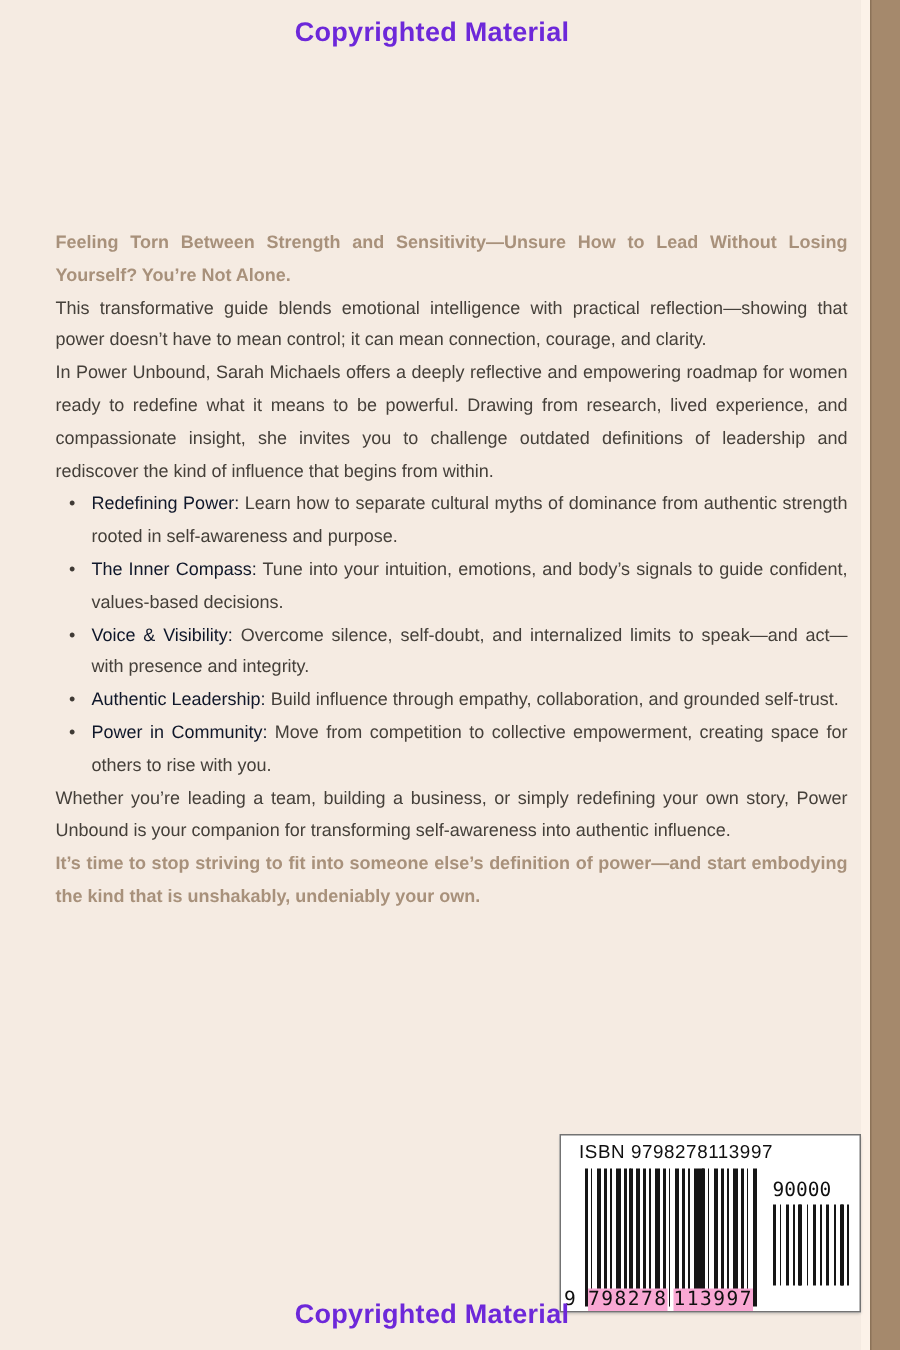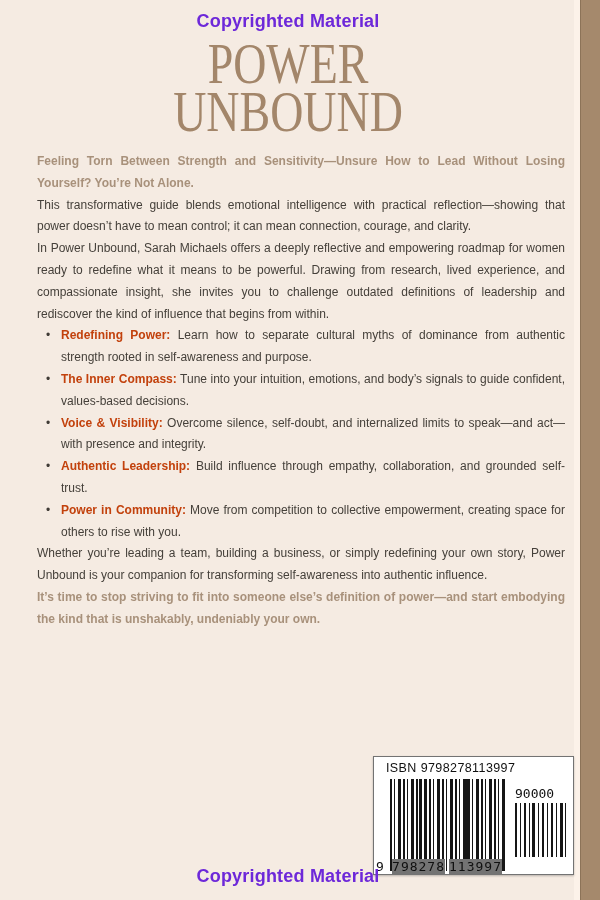--- a/index.html
+++ b/index.html
@@ -20,60 +20,56 @@
 
   .title{position:absolute;top:40px;left:0;width:576px;text-align:center;
     font-family:"Liberation Serif",serif;color:#a3866a;font-size:56px;line-height:48px;
     font-weight:400;}
   .title .tline{transform:scaleX(.82);transform-origin:50% 50%;}
 
   .copy{position:absolute;left:37px;top:151px;width:528px;
     font-size:12px;line-height:21.8px;color:#45403a;text-align:justify;}
   .copy p{margin:0;}
   .accent{color:#a8917b;font-weight:700;}
-  .accent-warm{color:#c2410c;font-weight:700;}
+  .accent-warm{color:#0f172a;font-weight:400;}
   .copy ul{margin:0;padding:0 0 0 24px;list-style:none;}
   .copy li{position:relative;}
   .copy li .dot{position:absolute;left:-15px;top:0;color:#3f3a35;}
 
   
   .barcode-box{position:absolute;left:373px;top:756px;width:199px;height:117px;
     background:#ffffff;border:1px solid #737373;box-shadow:0 1px 2px rgba(0,0,0,.25);}
   .isbn-label{position:absolute;top:4px;left:12px;font-size:12.5px;color:#101010;letter-spacing:.4px;white-space:nowrap;}
   .ean{position:absolute;left:16px;top:22px;width:116px;height:92px;}
   .ean .bars{position:absolute;inset:0;
     background:
       repeating-linear-gradient(90deg,transparent 0 29px,#161616 29px 32px,transparent 32px 47px),
       repeating-linear-gradient(90deg,#161616 0 2px,#ffffff 2px 4px,#161616 4px 5px,#ffffff 5px 8px,#161616 8px 11px,#ffffff 11px 13px);}
   .ean .digits{position:absolute;left:-14px;right:0;bottom:-3px;height:17px;display:flex;align-items:flex-end;
     font-family:"DejaVu Sans Mono",monospace;font-size:13px;color:#101010;}
   .ean .digits .nine{width:11px;background:transparent;margin-right:5px;}
-  .ean .digits .grp{flex:1;text-align:center;background:#737373;margin:0 2px;letter-spacing:1px;}
+  .ean .digits .grp{flex:1;text-align:center;background:#f9a8d4;margin:0 2px;letter-spacing:1px;}
   .ean .digits .grp.last{margin-right:4px;}
   .addon{position:absolute;left:141px;top:29px;width:52px;}
   .addon .addon-num{font-family:"DejaVu Sans Mono",monospace;font-size:13px;color:#101010;margin-bottom:2px;}
   .addon .addon-bars{height:54px;
     background:
       repeating-linear-gradient(90deg,transparent 0 17px,#161616 17px 19px,transparent 19px 29px),
       repeating-linear-gradient(90deg,#161616 0 2px,#ffffff 2px 5px,#161616 5px 6px,#ffffff 6px 9px);}
 </style>
 </head>
 <body>
 
 <div class="stage">
 
   <div class="edge-highlight"></div>
   <div class="edge-band"></div>
 
   <div class="copyright top">Copyrighted Material</div>
 
-  <div class="title">
-    <div class="tline">POWER</div>
-    <div class="tline">UNBOUND</div>
-  </div>
 
   <div class="copy">
     <p class="accent">Feeling Torn Between Strength and Sensitivity—Unsure How to Lead Without Losing Yourself? You’re Not Alone.</p>
     <p>This transformative guide blends emotional intelligence with practical reflection—showing that power doesn’t have to mean control; it can mean connection, courage, and clarity.</p>
     <p>In Power Unbound, Sarah Michaels offers a deeply reflective and empowering roadmap for women ready to redefine what it means to be powerful. Drawing from research, lived experience, and compassionate insight, she invites you to challenge outdated definitions of leadership and rediscover the kind of influence that begins from within.</p>
     <ul>
       <li>
         <span class="dot">•</span>
         <span class="accent-warm">Redefining Power:</span>
         <span>Learn how to separate cultural myths of dominance from authentic strength rooted in self-awareness and purpose.</span>

